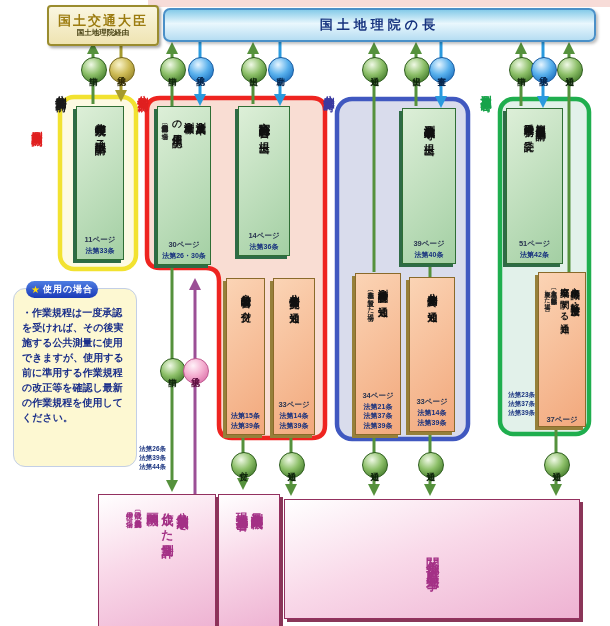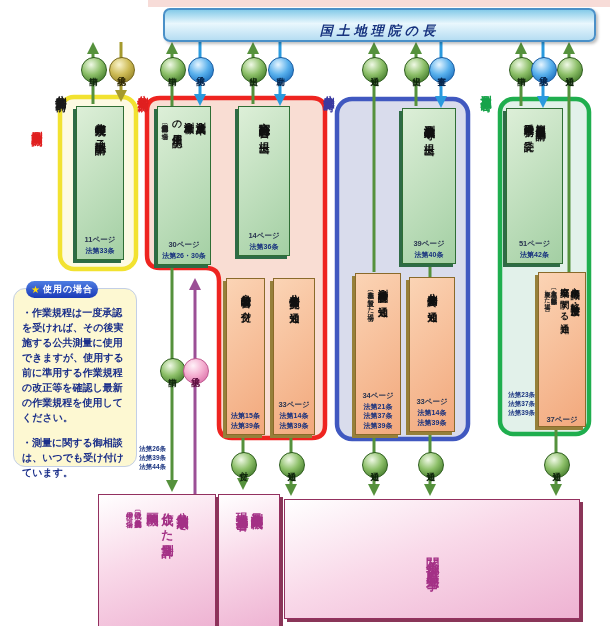--- a/index.html
+++ b/index.html
@@ -10,21 +10,21 @@
   .vtext{writing-mode:vertical-rl;text-orientation:upright;white-space:pre-line;}
 
   
   .minister{left:47px;top:5px;width:108px;height:37px;background:linear-gradient(180deg,#faf6e0,#efe4b2);
     border:2px solid #9a8c2e;border-radius:4px;box-shadow:2px 2px 3px rgba(0,0,0,.35);
     display:flex;flex-direction:column;align-items:center;justify-content:center;z-index:4;}
   .minister .t1{font-size:13px;font-weight:bold;color:#9c7c10;letter-spacing:2px;line-height:1.1;}
   .minister .t2{font-size:7.5px;font-weight:bold;color:#4a4416;line-height:1.2;}
   .gsi{left:163px;top:8px;width:429px;height:30px;background:linear-gradient(180deg,#86cbe9 0%,#e9f7fd 45%,#b6ddf2 100%);
     border:2px solid #4a90c8;border-radius:7px;box-shadow:2px 2px 3px rgba(0,0,0,.25);
-    display:flex;align-items:flex-end;justify-content:center;z-index:4;font-style:italic;}
+    display:flex;align-items:center;justify-content:center;z-index:4;}
   .gsi .t1{font-size:13px;font-weight:bold;color:#16327e;letter-spacing:4px;}
   .topstrip{left:148px;top:0;width:462px;height:7px;background:#f7dcd8;}
 
   
   .slabel{font-size:11px;font-weight:bold;letter-spacing:1px;line-height:1.1;z-index:3;}
 
   
   .gbox,.obox{display:flex;flex-direction:column;z-index:6;}
   .gbox{background:linear-gradient(135deg,#ddefd8,#a3cfa3);border:1px solid #2f6e35;box-shadow:-3px 3px 0 #2e6b46;}
   .obox{background:linear-gradient(135deg,#fbd4b5,#f2a87c);border:1px solid #8a6a2a;box-shadow:-3px 3px 0 #96803a;}
@@ -117,20 +117,24 @@
     <line x1="521" y1="106" x2="521" y2="52" stroke="#55913c" stroke-width="3"></line>
     <polygon points="521,42 515,54 527,54" fill="#55913c"></polygon>
     <line x1="543" y1="38" x2="543" y2="96" stroke="#2a9ade" stroke-width="3"></line>
     <polygon points="543,108 537,96 549,96" fill="#2a9ade"></polygon>
     <line x1="569" y1="52" x2="569" y2="272" stroke="#55913c" stroke-width="3"></line>
     <polygon points="569,42 563,54 575,54" fill="#55913c"></polygon>
     <line x1="556" y1="424" x2="556" y2="484" stroke="#55913c" stroke-width="3"></line>
     <polygon points="556,496 550,484 562,484" fill="#55913c"></polygon>
   </svg>
 
+  <div class="abs minister">
+    <div class="t1">国土交通大臣</div>
+    <div class="t2">国土地理院経由</div>
+  </div>
   <div class="abs gsi">
     <div class="t1">国土地理院の長</div>
   </div>
 
   <div class="abs slabel vtext" style="left:55px;top:86px;color:#1a1a1a;">公共測量計画前</div>
   <div class="abs slabel vtext" style="left:31px;top:122px;color:#e02020;">測量計画機関</div>
   <div class="abs slabel vtext" style="left:137px;top:86px;color:#e02020;">公共測量実施前</div>
   <div class="abs slabel vtext" style="left:323px;top:86px;color:#3a3aa0;">公共測量終了時</div>
   <div class="abs slabel vtext" style="left:480px;top:86px;color:#17a34a;">測量成果保管時</div>
 
@@ -303,21 +307,20 @@
   <div class="circ green" style="left:418px;top:452px;">
       <span class="cl">通知</span>
     </div>
   <div class="circ green" style="left:544px;top:452px;">
       <span class="cl">通知</span>
     </div>
 
   <div class="abs notebox">
     <div class="notetext">
       <p>・作業規程は一度承認を受ければ、その後実施する公共測量に使用できますが、使用する前に準用する作業規程の改正等を確認し最新の作業規程を使用してください。</p>
-      <p>・測量に関する御相談は、いつでも受け付けています。</p>
     </div>
   </div>
   <div class="abs notebadge">
     <span class="star">★</span>
     <span class="btxt">使用の場合</span>
   </div>
 
 </div>
 
 </body></html>

